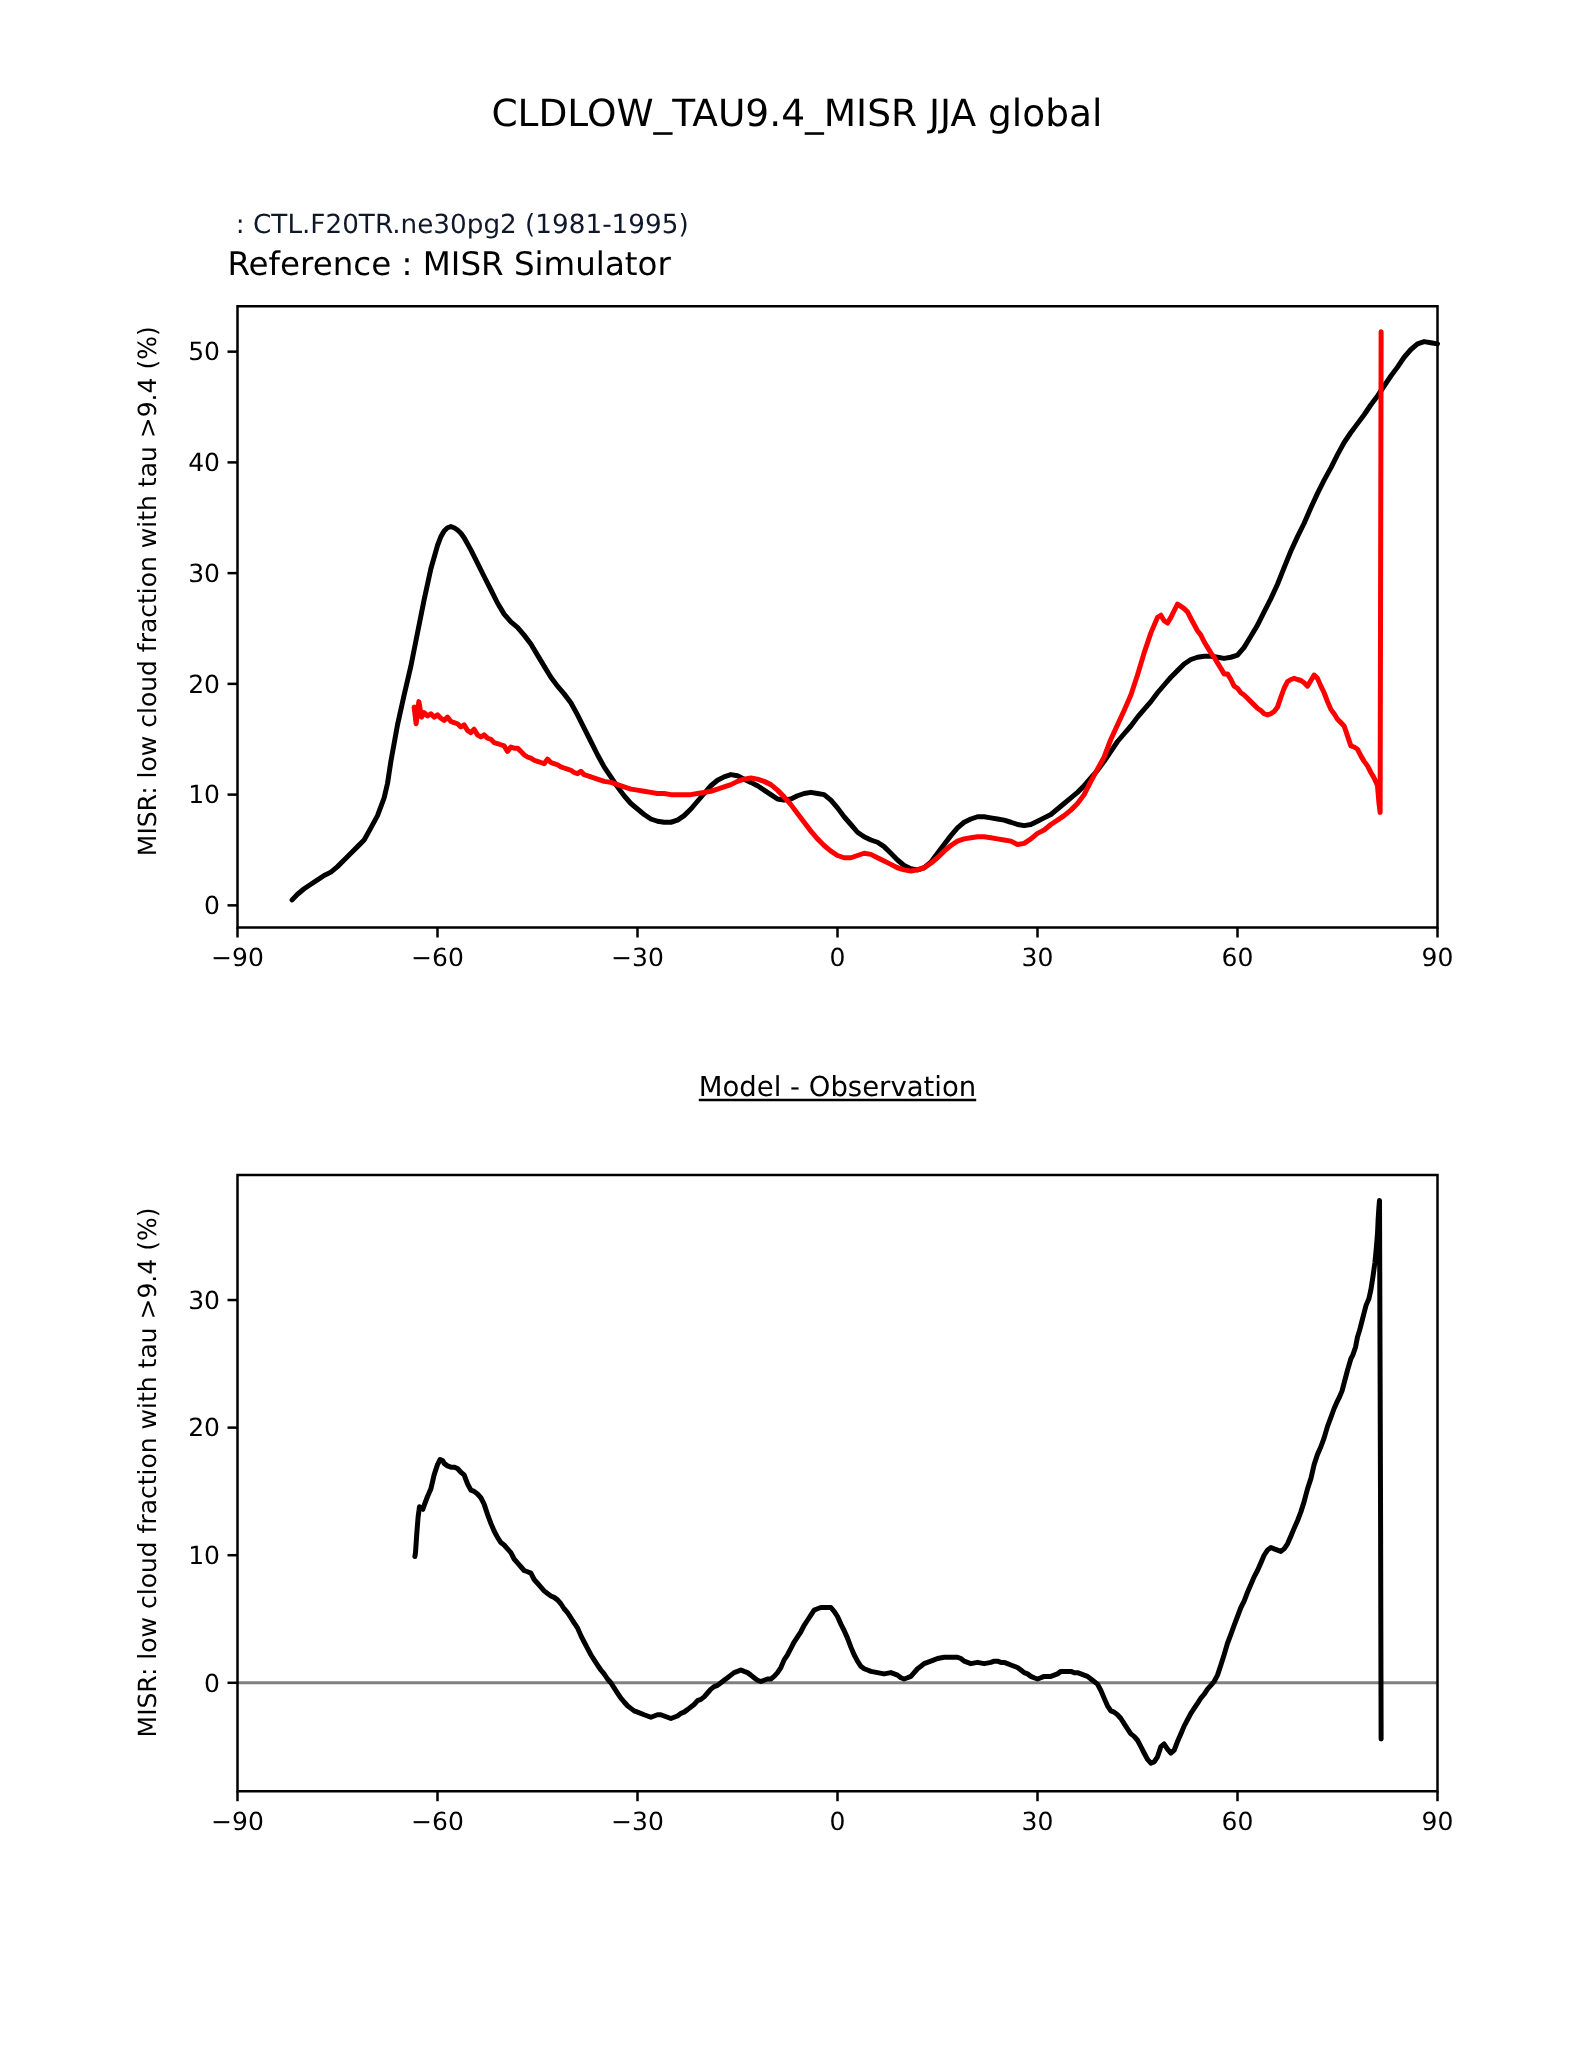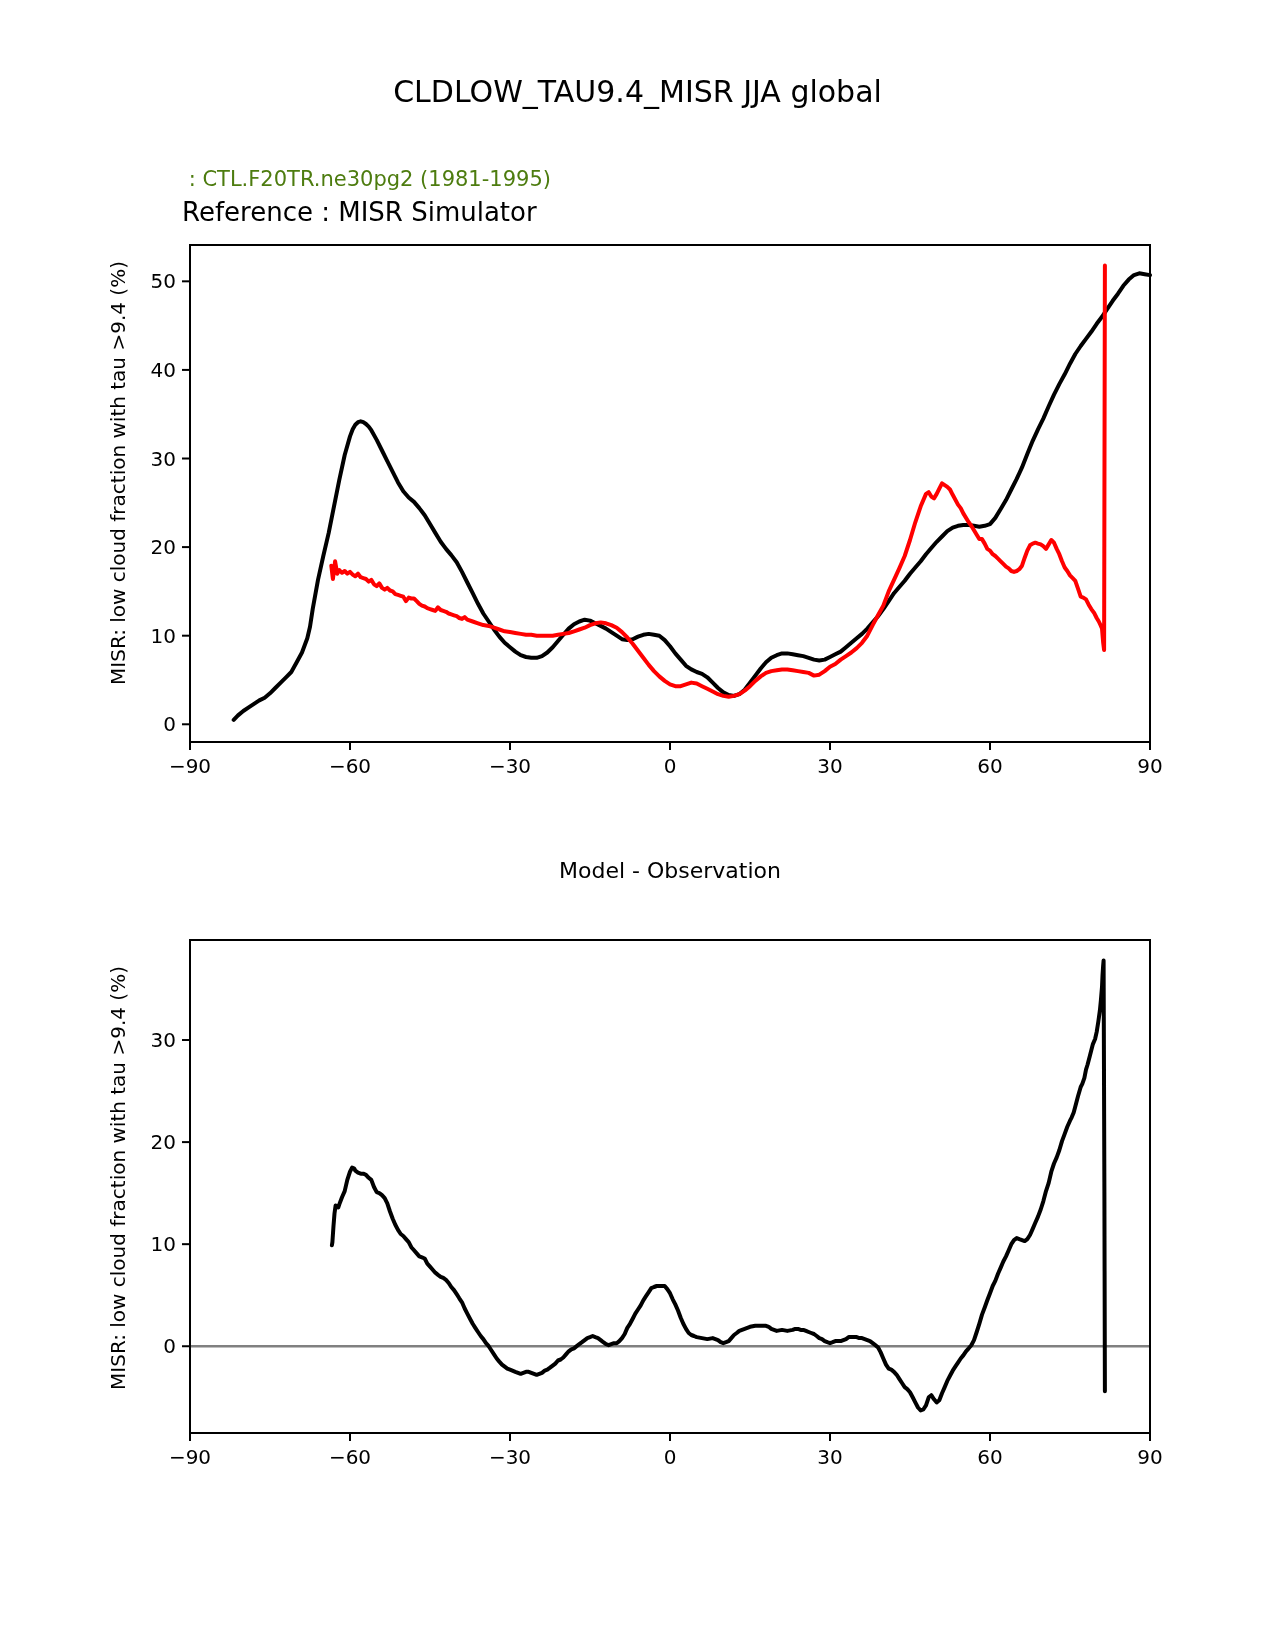--- a/index.html
+++ b/index.html
@@ -1,21 +1,21 @@
 <!DOCTYPE html>
 <html><head>
 <meta charset="utf-8">
 <style>
   html,body{margin:0;padding:0;background:#ffffff;}
   body{position:relative;width:1275px;height:1650px;font-family:"DejaVu Sans",sans-serif;color:#000;}
   .abs{position:absolute;}
   #fig-title{left:0;top:74px;width:1275px;text-align:center;font-size:30px;color:#000;}
-  #legend-model{left:182px;top:167px;font-size:21px;white-space:pre;color:#4d7c0f;}
+  #legend-model{left:182px;top:167px;font-size:21px;white-space:pre;color:#0f172a;}
   #legend-reference{left:182px;top:197px;font-size:26px;white-space:pre;}
-  #bottom-title{left:190px;top:858px;width:960px;text-align:center;font-size:22px;color:#000;}
+  #bottom-title{left:190px;top:858px;width:960px;text-align:center;font-size:22px;color:#000;text-decoration:underline;}
   .ylabel{width:450px;height:24px;text-align:center;font-size:20px;transform:rotate(-90deg);color:#000;}
   #ylabel-top{left:-107px;top:461px;}
   #ylabel-bottom{left:-107px;top:1166px;}
   svg text{font-family:"DejaVu Sans",sans-serif;font-size:20px;fill:#000;}
 </style>
 </head>
 <body>
 
 <div class="abs" id="fig-title">CLDLOW_TAU9.4_MISR JJA global</div>
 <div class="abs" id="legend-model"> : CTL.F20TR.ne30pg2 (1981-1995)</div>

